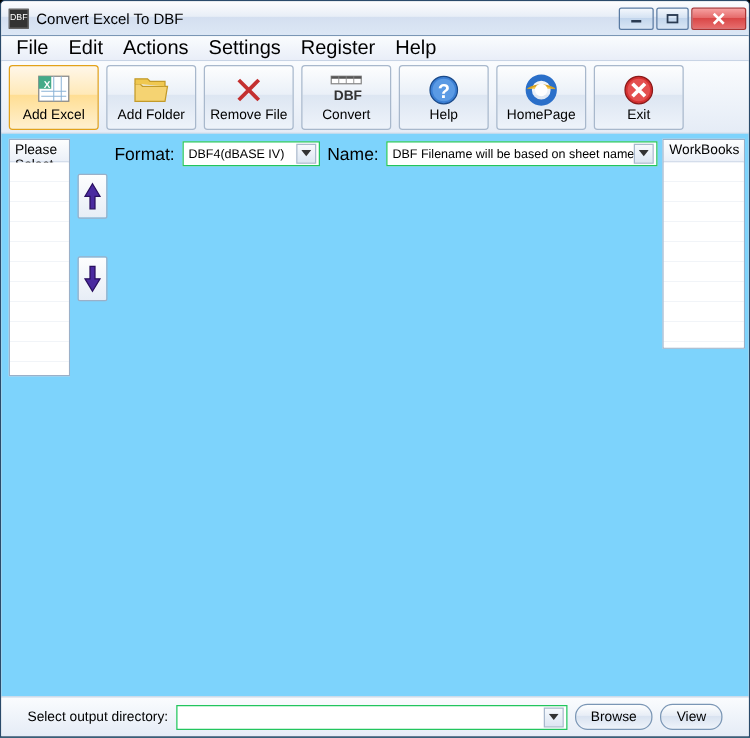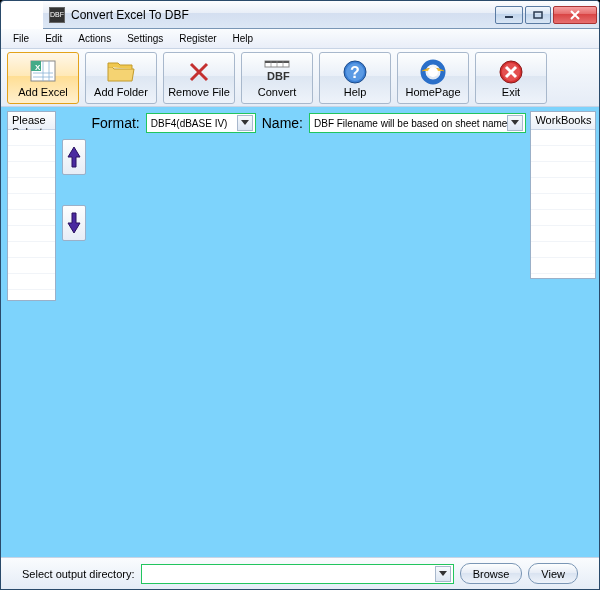--- a/index.html
+++ b/index.html
@@ -1,27 +1,27 @@
 <!DOCTYPE html>
 <html><head>
 <meta charset="utf-8">
 <style>
 * { box-sizing: border-box; margin: 0; padding: 0; }
 body { font-family: "Segoe UI", Tahoma, Arial, sans-serif; font-size: 11px; background: #000; width: 600px; height: 590px; overflow: hidden; }
 .window { width: 600px; height: 590px; background: #fff; border: 1px solid #2a4a6a; border-radius: 4px 4px 0 0; overflow: hidden; display: flex; flex-direction: column; }
-.titlebar { height: 28px; background: linear-gradient(to bottom, #fdfdfe 0%, #e8eef7 45%, #d4dff0 46%, #dce7f5 100%); border-bottom: 1px solid #7a96b5; display: flex; align-items: center; padding: 0 2px 0 6px; margin-left: 42px; }
+.titlebar { height: 28px; background: linear-gradient(to bottom, #fdfdfe 0%, #e8eef7 45%, #d4dff0 46%, #dce7f5 100%); border-bottom: 1px solid #7a96b5; display: flex; align-items: center; padding: 0 2px 0 6px; }
 .titlebar .app-icon { width: 16px; height: 16px; background: #333; margin-right: 6px; display: inline-flex; align-items: center; justify-content: center; color: #fff; font-size: 7px; border: 1px solid #666; }
 .titlebar .title { flex: 1; font-size: 12px; color: #000; }
 .win-btns { display: flex; gap: 2px; }
 .win-btn { width: 28px; height: 18px; border: 1px solid #5a7ba3; border-radius: 2px; background: linear-gradient(to bottom, #f3f7fc, #d5e3f3 45%, #c1d5ec 46%, #d9e6f5); display: flex; align-items: center; justify-content: center; cursor: pointer; }
 .win-btn.max { width: 26px; }
 .win-btn.close { width: 44px; background: linear-gradient(to bottom, #f6a0a0, #e56b6b 45%, #d94545 46%, #e76f6f); border-color: #a33; }
 .win-btn svg { display: block; }
 .menubar { height: 20px; background: linear-gradient(to bottom, #fafcfe, #e9eef8); border-bottom: 1px solid #c8d4e5; display: flex; align-items: center; padding: 0 4px; }
-.menubar .menu-item { padding: 16px 8px; font-size: 10px; color: #000; cursor: pointer; }
+.menubar .menu-item { padding: 16px 8px; font-size: 16px; color: #000; cursor: pointer; }
 .toolbar { height: 58px; background: linear-gradient(to bottom, #fafcfe, #e5ecf6); border-bottom: 1px solid #c8d4e5; display: flex; align-items: center; padding: 3px 6px; gap: 6px; }
 .tool-btn { width: 72px; height: 52px; border: 1px solid #a8b8cc; border-radius: 3px; background: linear-gradient(to bottom, #fdfefe, #eaf0f8 45%, #dde6f2 46%, #eef3fa); display: flex; flex-direction: column; align-items: center; justify-content: center; cursor: pointer; font-size: 11px; color: #000; }
 .tool-btn.active { border-color: #e3a21a; background: linear-gradient(to bottom, #fff7e9, #ffe9b8 45%, #ffde93 46%, #fff0cf); }
 .tool-btn .icon-slot { height: 28px; display: flex; align-items: center; justify-content: center; }
 .tool-btn .lbl { margin-top: 0; }
 .content { flex: 1; background: #7dd3fc; display: flex; padding: 4px 6px 6px 6px; gap: 4px; overflow: hidden; }
 .top-row { display: flex; gap: 4px; height: 190px; }
 .panel { background: #fff; border: 1px solid #9bb0c8; box-shadow: inset 1px 1px 0 #fff; flex: 1; display: flex; flex-direction: column; }
 .panel .header { height: 18px; background: linear-gradient(to bottom, #fdfefe, #ebf0f8); border-bottom: 1px solid #c8d4e5; padding: 2px 4px; font-size: 11px; color: #000; }
 .panel .body { flex: 1; background: repeating-linear-gradient(to bottom, #fff 0, #fff 15px, #f1f4f8 15px, #f1f4f8 16px); }

